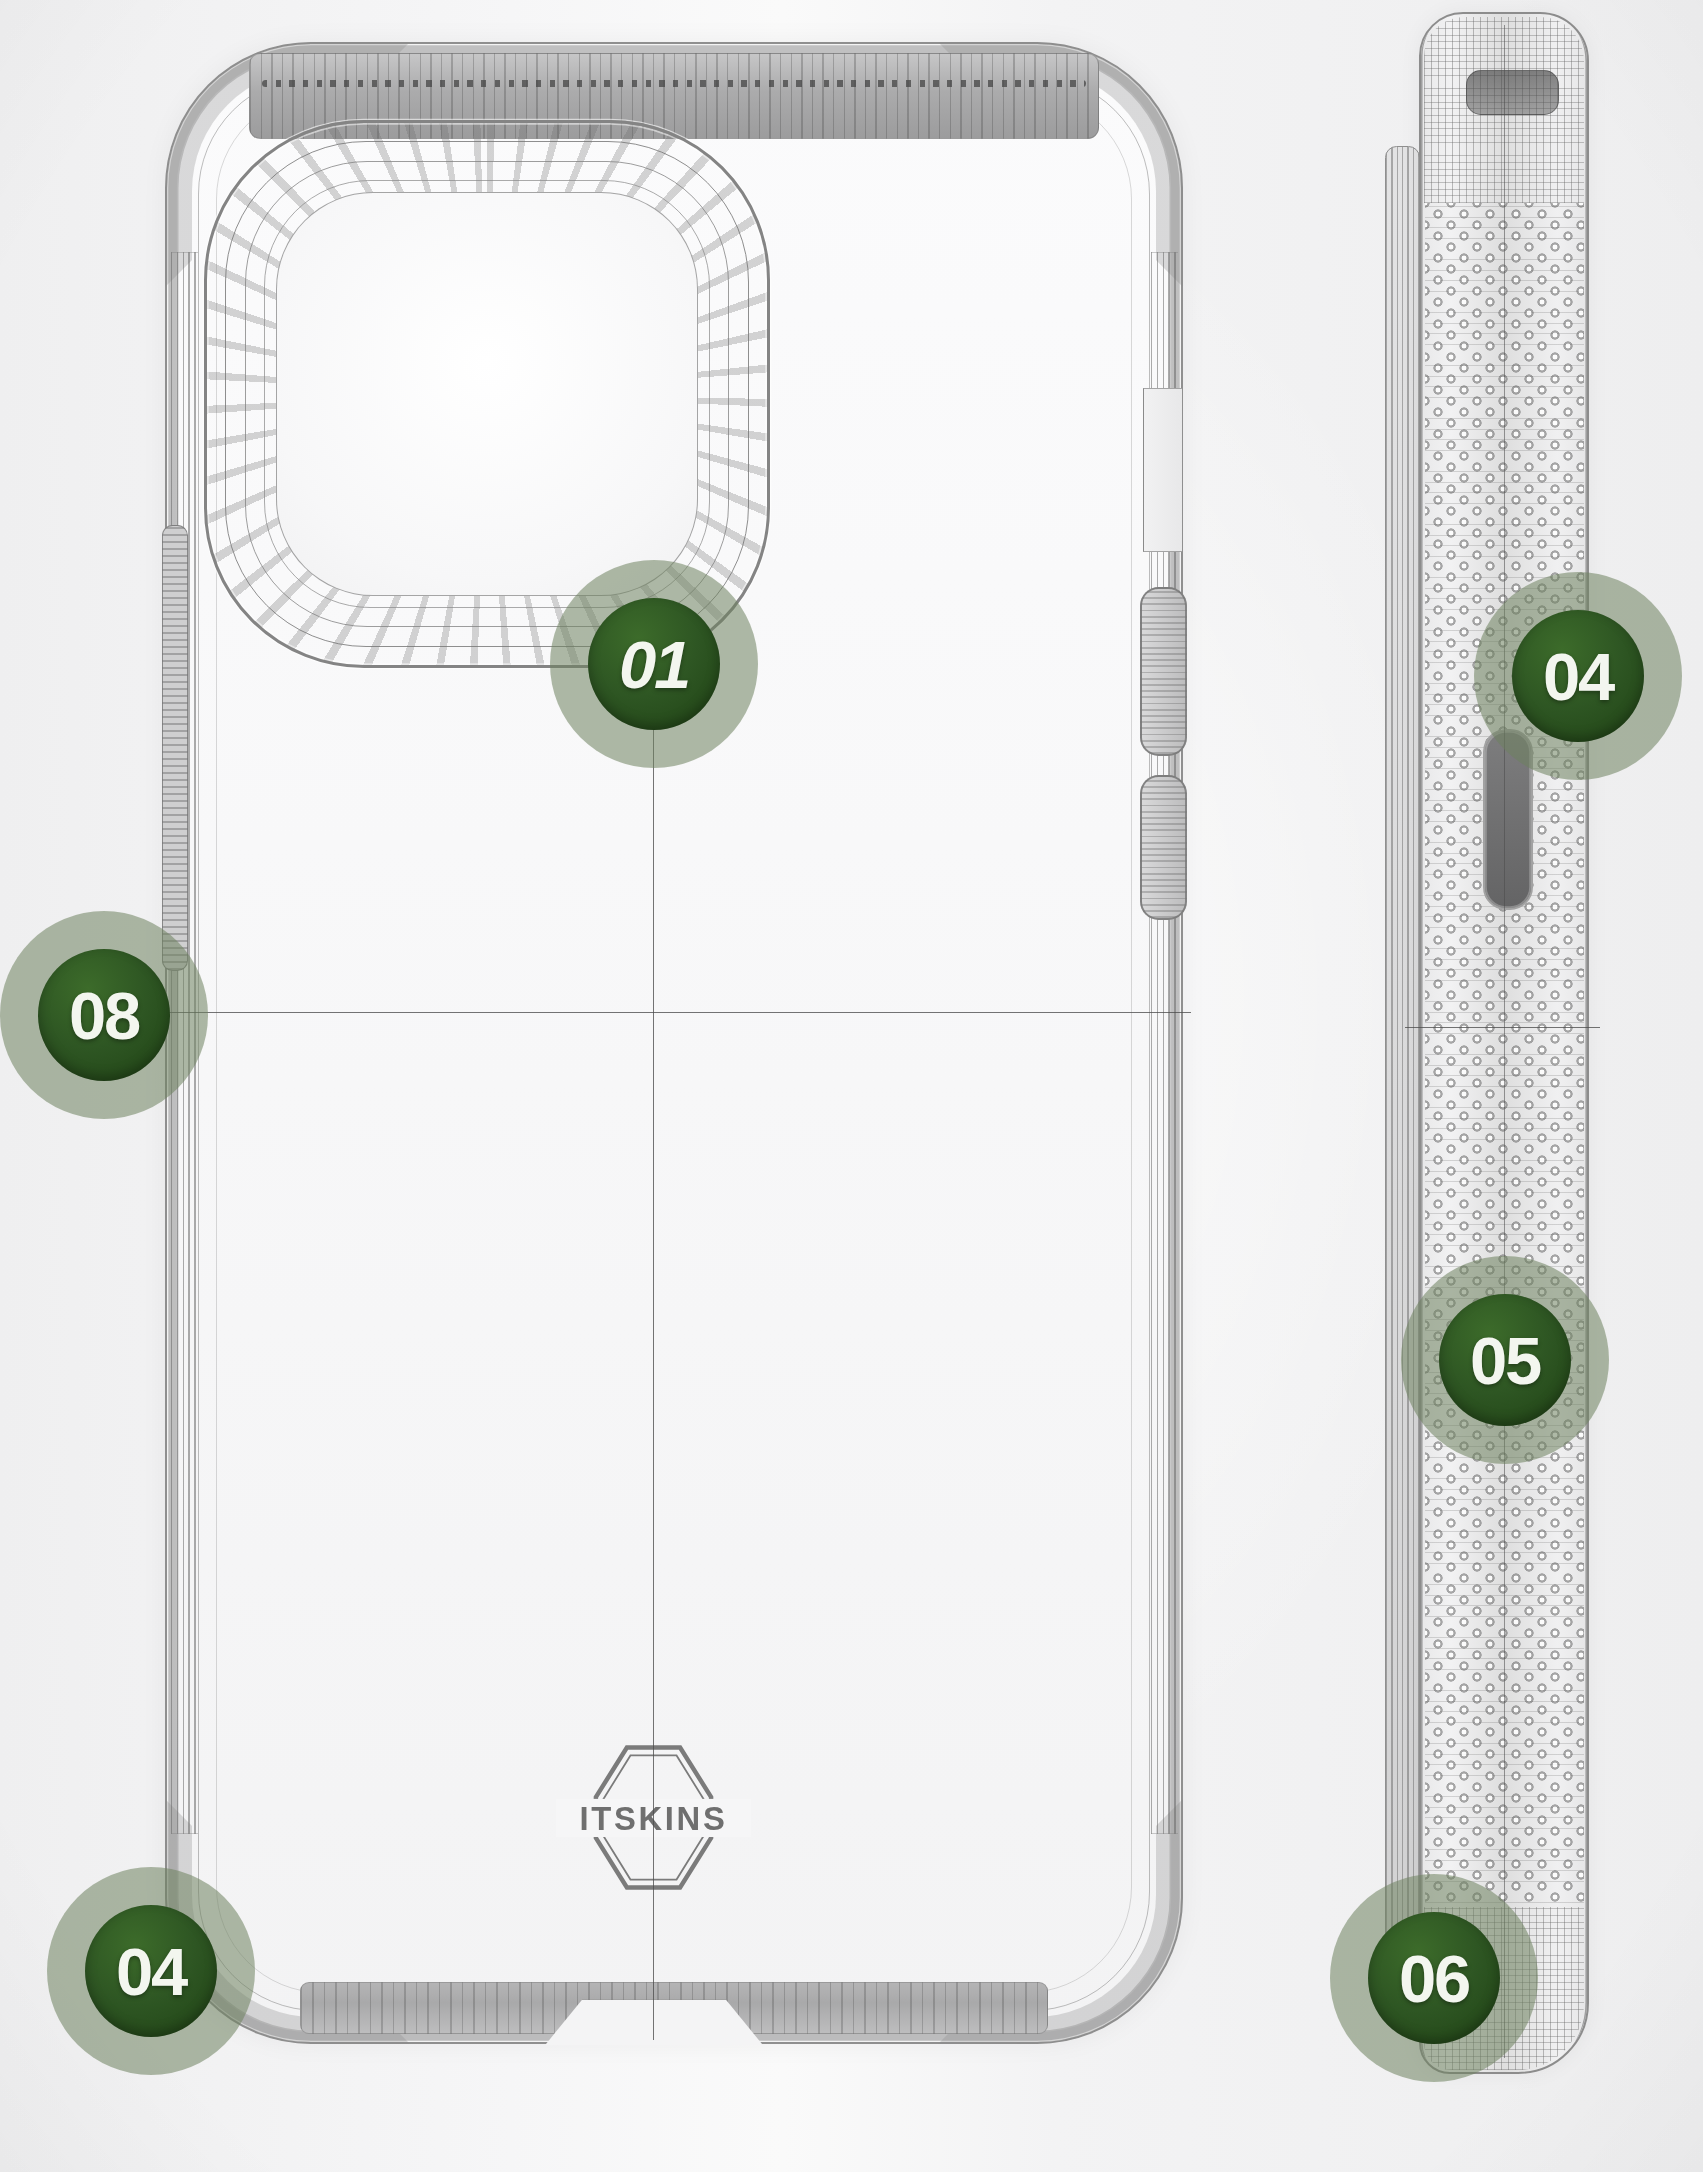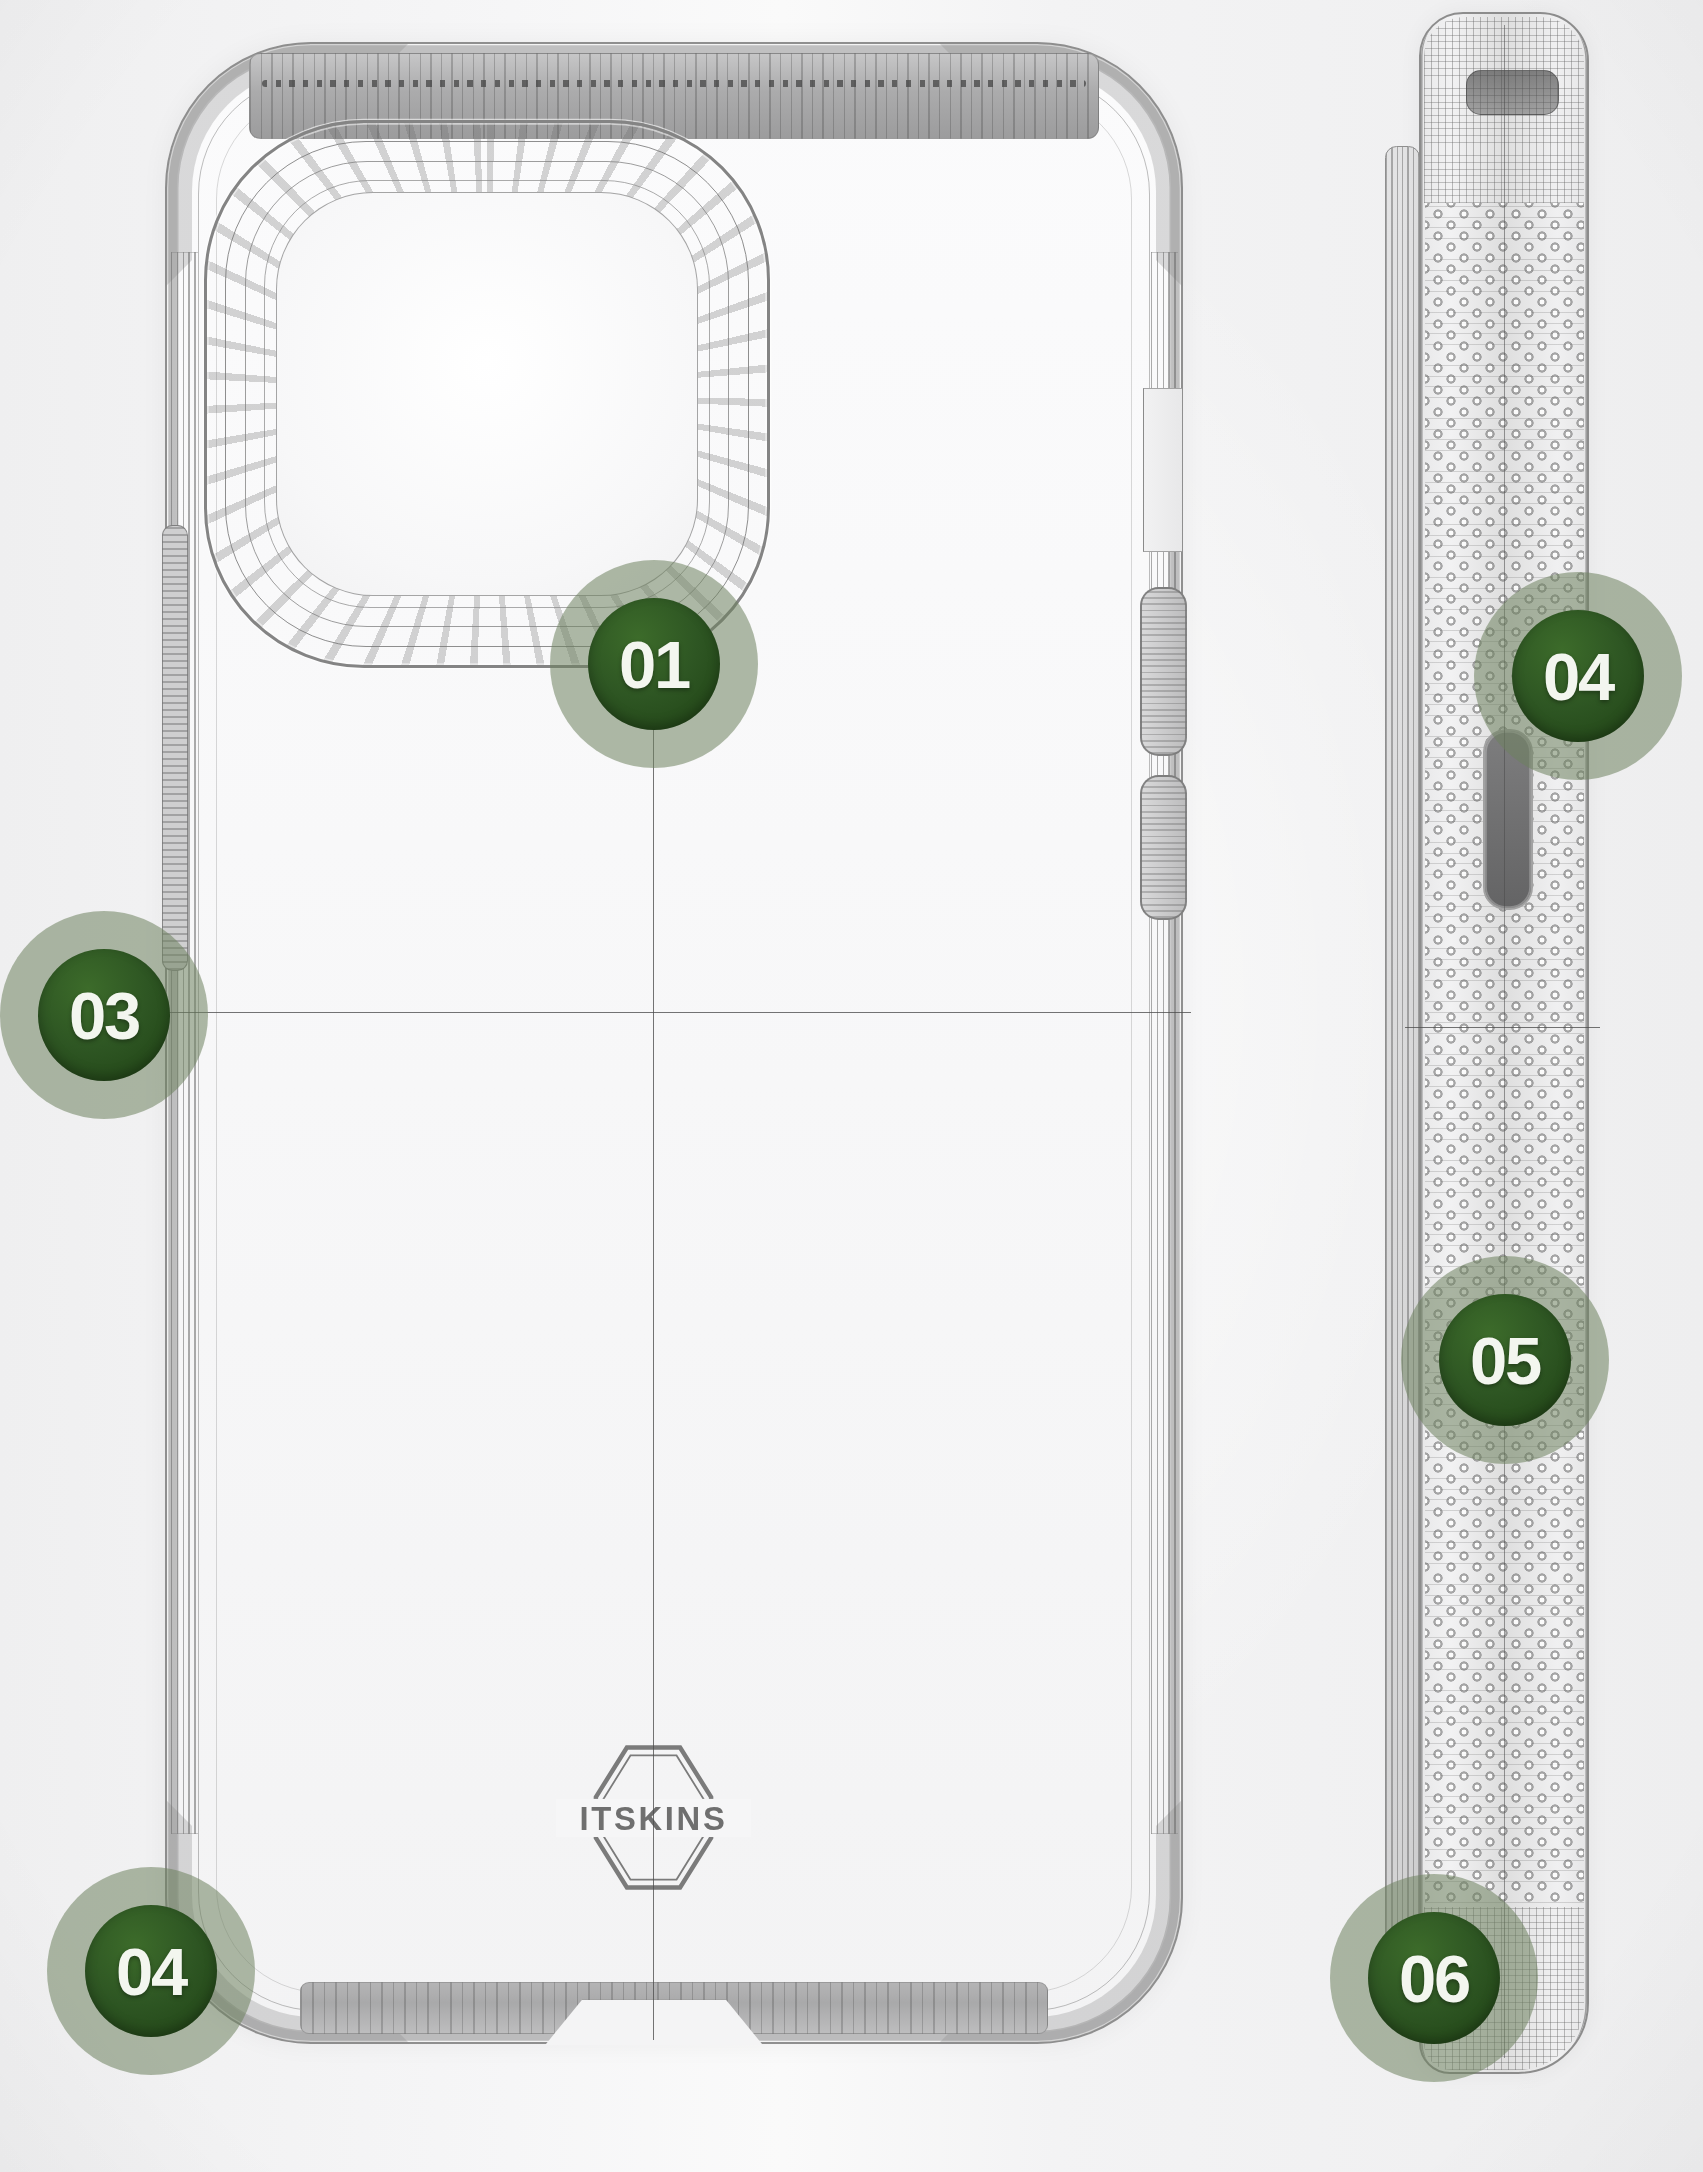--- a/index.html
+++ b/index.html
@@ -146,21 +146,21 @@
 
   
   .badge{position:absolute;width:208px;height:208px;z-index:10;}
   .badge-ring{position:absolute;inset:0;border-radius:50%;background:var(--badge-ring,rgba(110,130,95,.55));}
   .badge-core{position:absolute;inset:38px;border-radius:50%;
     background:radial-gradient(circle at 38% 30%, #3c6b2a 0%, var(--badge-core,#2e5623) 48%, var(--badge-core-dark,#1f4214) 100%);
     box-shadow:inset 0 -4.4px 11.5px rgba(0,0,0,.28);
     display:flex;align-items:center;justify-content:center;}
   .badge-num{color:var(--digit,#f3f6ef);font-size:67px;font-weight:800;letter-spacing:-2.2px;
     text-shadow:0 1.8px 4.4px rgba(0,0,0,.35);line-height:1;}
-  .b01{left:550px;top:560px;}
+  .b01{left:550px;top:560px;font-style:italic;}
   .b02{left:0px;top:911px;}
   .b03{left:47px;top:1867px;}
   .b04{left:1438px;top:572px;margin-left:36px;}
   .b05{left:1401px;top:1256px;}
   .b06{left:1330px;top:1874px;text-align:center;}
 
   .logo-band{fill:#f6f6f7;}
   .logo-stroke{fill:none;stroke:#7b7b7b;}
   .logo-text{fill:#6f6f6f;font-family:"Liberation Sans",sans-serif;font-weight:bold;font-size:74px;letter-spacing:6px;}
 </style>
@@ -220,21 +220,21 @@
 
 <div class="badge b01">
   <span class="badge-ring"></span>
   <span class="badge-core">
     <span class="badge-num">01</span>
   </span>
 </div>
 <div class="badge b02">
   <span class="badge-ring"></span>
   <span class="badge-core">
-    <span class="badge-num">03</span>
+    <span class="badge-num">08</span>
   </span>
 </div>
 <div class="badge b03">
   <span class="badge-ring"></span>
   <span class="badge-core">
     <span class="badge-num">04</span>
   </span>
 </div>
 <div class="badge b04">
   <span class="badge-ring"></span>

